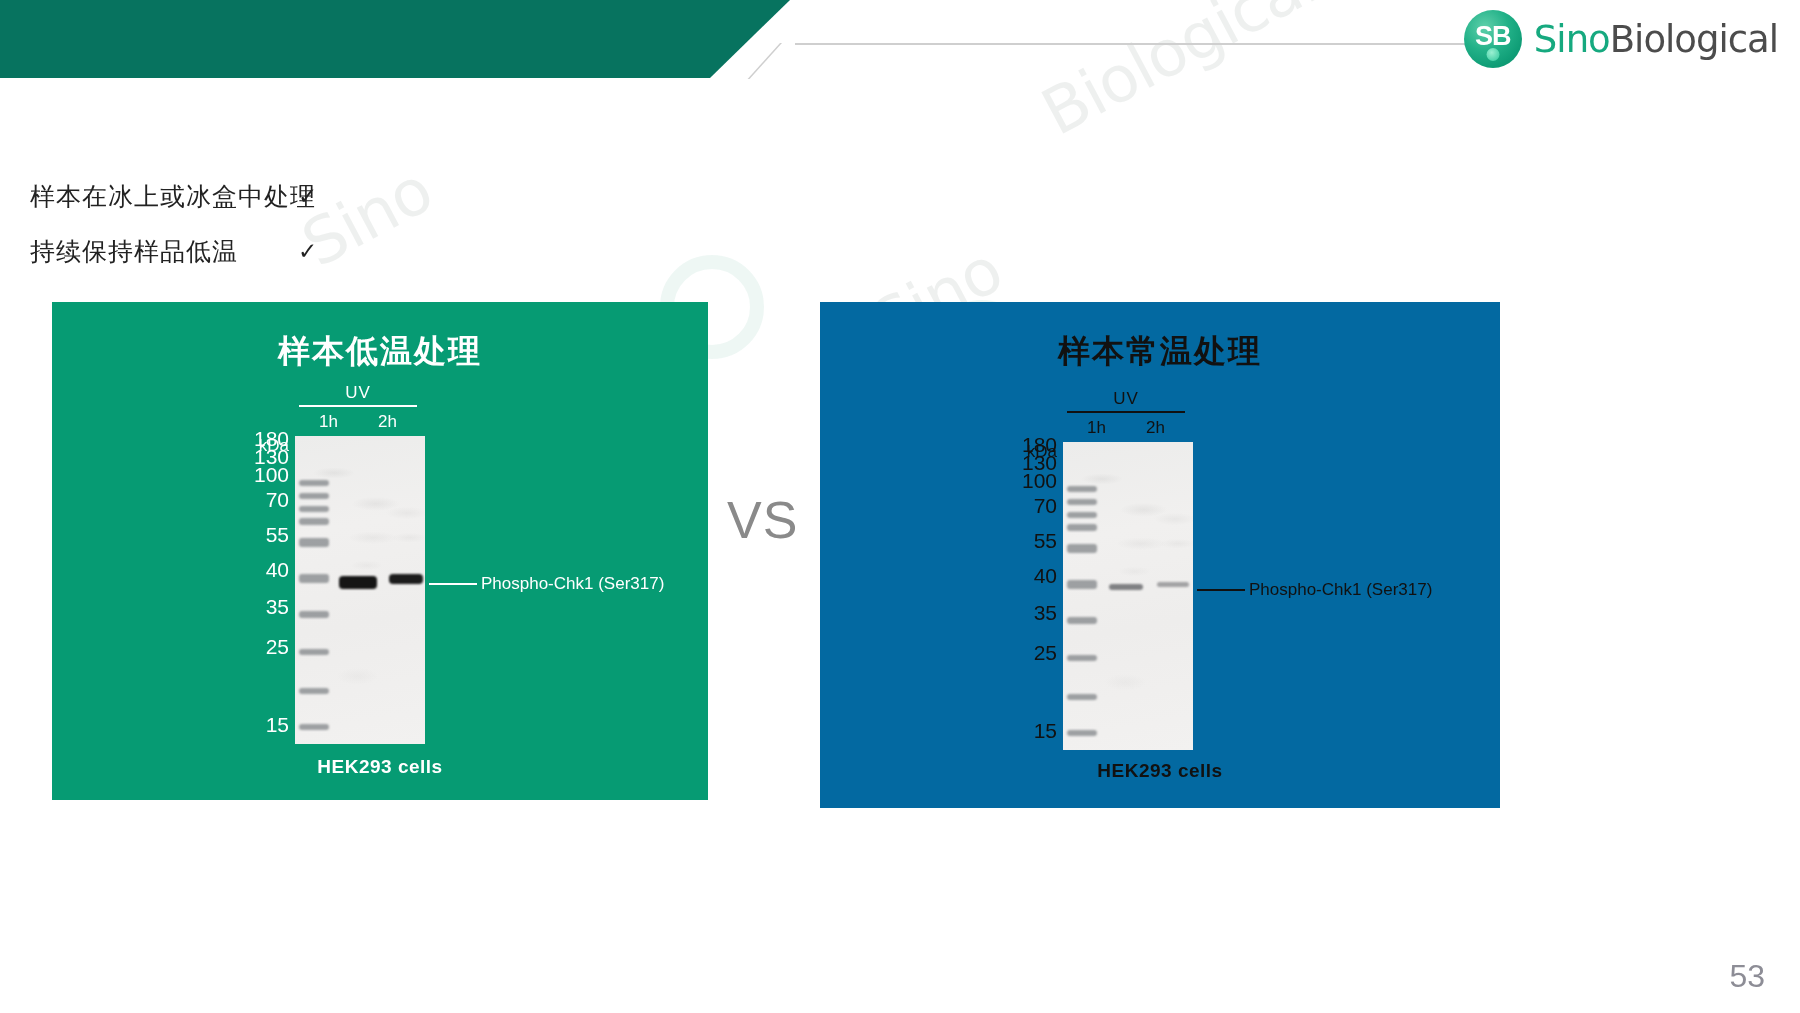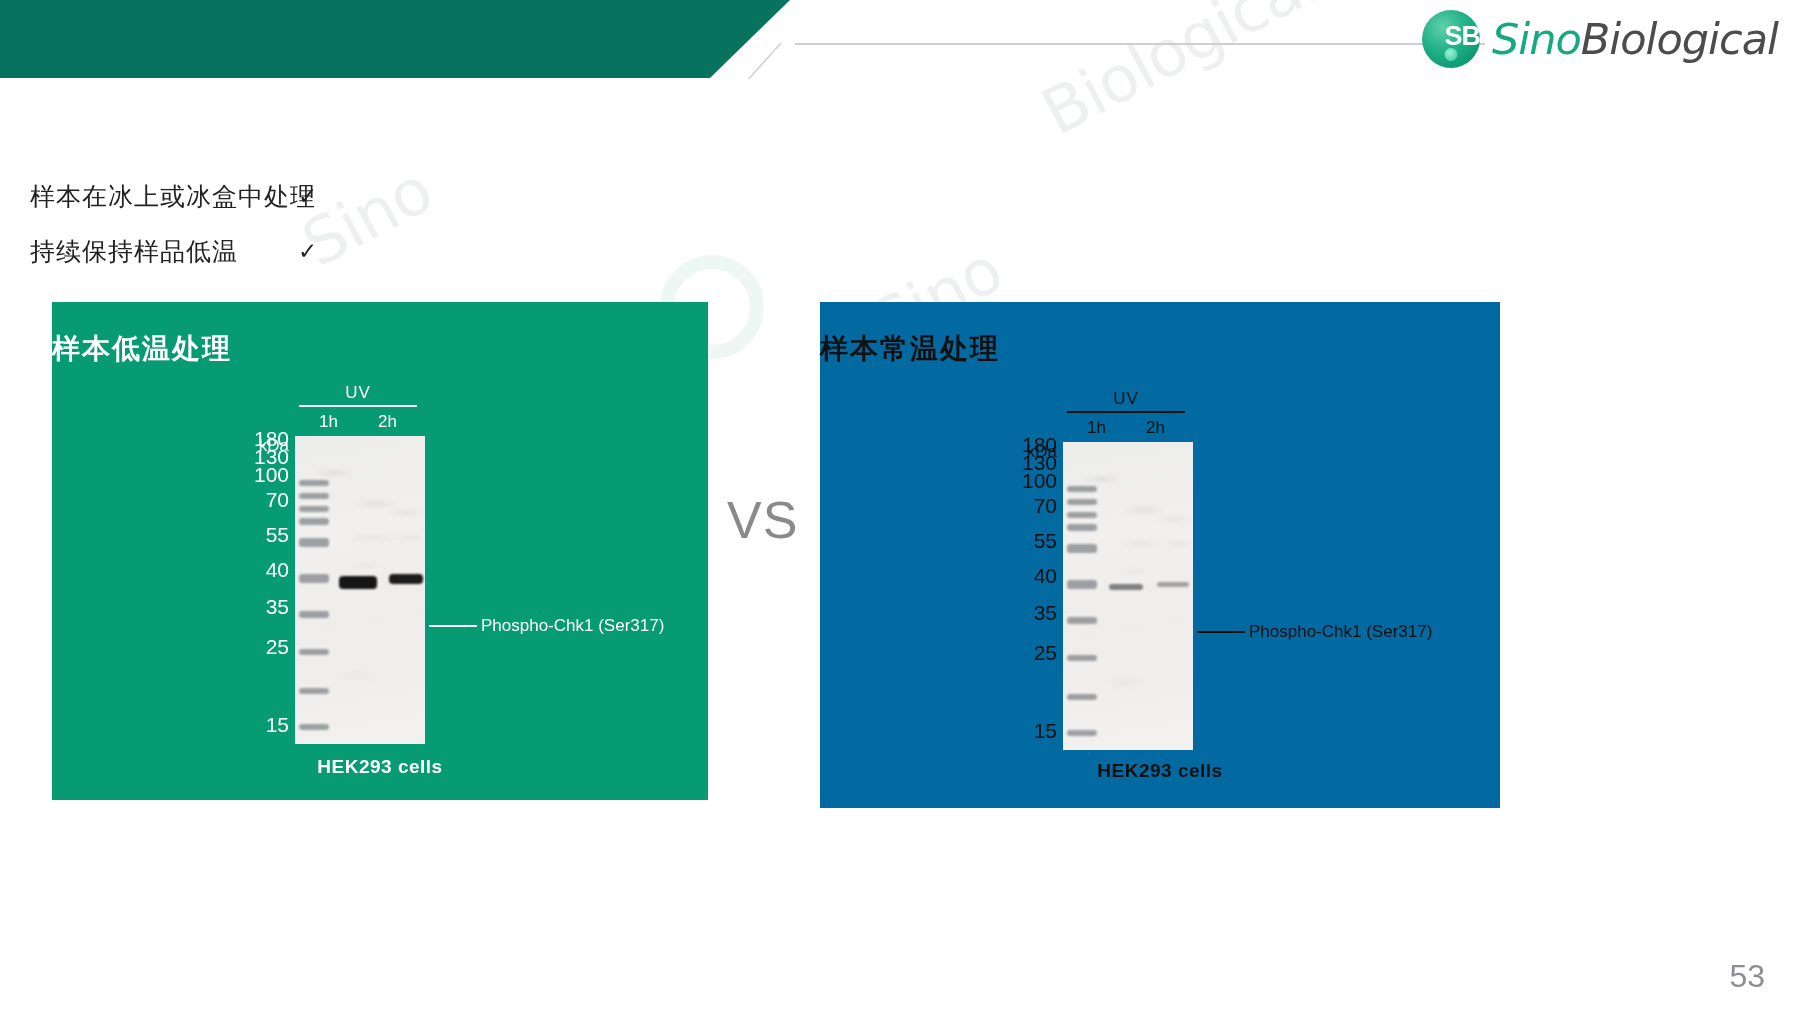--- a/index.html
+++ b/index.html
@@ -32,35 +32,35 @@
     border-left:2px solid #cfcfcf;
     transform:skewX(-42deg);
     transform-origin:top left;
   }
 
   
   .logo{position:absolute;right:22px;top:10px;display:flex;align-items:center;gap:12px;}
   .logo-badge{
     width:58px;height:58px;border-radius:50%;
     background:radial-gradient(circle at 36% 30%, #5fd0ab 0%, #22b188 42%, #0f9d76 72%, #0b8e6a 100%);
-    display:flex;align-items:center;justify-content:flex-end;
+    display:flex;align-items:center;justify-content:center;
     position:relative;
   }
   .logo-badge span{
     color:#fff;font-weight:bold;font-size:27px;letter-spacing:-1px;
     font-family:"Liberation Sans",sans-serif;
     line-height:1;position:relative;top:-3px;
   }
   .logo-badge::after{
     content:"";position:absolute;bottom:7px;left:50%;transform:translateX(-50%);
     width:13px;height:13px;border-radius:50%;
     background:radial-gradient(circle at 40% 35%,#9bf0d2,#2ec79b);
   }
-  .logo-word{font-size:43px;letter-spacing:-1px;white-space:nowrap;line-height:1;
-    font-family:"DejaVu Sans","Liberation Sans",sans-serif;font-style:italic;}
+  .logo-word{font-size:37px;letter-spacing:-1px;white-space:nowrap;line-height:1;
+    font-family:"DejaVu Sans","Liberation Sans",sans-serif;}
   .logo-sino{color:#16a97f;}
   .logo-bio{color:#4c4c4c;}
 
   
   .page-title{
     position:absolute;left:32px;top:98px;
     color:#0b7a5c;font-size:45px;font-weight:bold;letter-spacing:1px;
     font-family:"DejaVu Sans","Liberation Sans",sans-serif;
     white-space:nowrap;
   }
@@ -73,22 +73,22 @@
   
   .panel-left{
     position:absolute;left:52px;top:302px;width:656px;height:498px;
     background:#069B73;
   }
   .panel-right{
     position:absolute;left:820px;top:302px;width:680px;height:506px;
     background:#0369a1;
   }
   .panel-heading{
-    position:absolute;left:0;right:0;text-align:left;
-    font-size:28px;font-weight:bold;letter-spacing:2px;
+    position:absolute;left:0;right:0;text-align:center;
+    font-size:32px;font-weight:bold;letter-spacing:2px;
     font-family:"DejaVu Sans","Liberation Sans",sans-serif;
   }
   .panel-left .panel-heading{top:28px;color:#ffffff;}
   .panel-right .panel-heading{top:28px;color:#111111;}
 
   
   .blot-wrap{position:absolute;}
   .blot-left{left:185px;top:82px;}
   .blot-right{left:185px;top:88px;}
 
@@ -126,21 +126,21 @@
 
   
   .sband{position:absolute;border-radius:4px;filter:blur(.9px);}
 
   
   .ticks{position:absolute;left:0;top:0;width:52px;height:360px;}
   .tick{position:absolute;right:0;text-align:right;width:52px;
     font-size:21px;font-family:"Liberation Sans",sans-serif;line-height:1;}
 
   
-  .callout{position:absolute;display:flex;align-items:center;gap:0;margin-top:42px;}
+  .callout{position:absolute;display:flex;align-items:center;gap:0;}
   .callout .cline{height:2px;width:48px;}
   .callout .ctext{font-size:17px;white-space:nowrap;padding-left:4px;
     font-family:"Liberation Sans",sans-serif;}
 
   .cells-caption{
     position:absolute;left:0;right:0;text-align:center;
     font-size:19px;font-weight:bold;letter-spacing:.5px;
     font-family:"Liberation Sans",sans-serif;
   }
   .panel-left .cells-caption{bottom:22px;color:#ffffff;}

